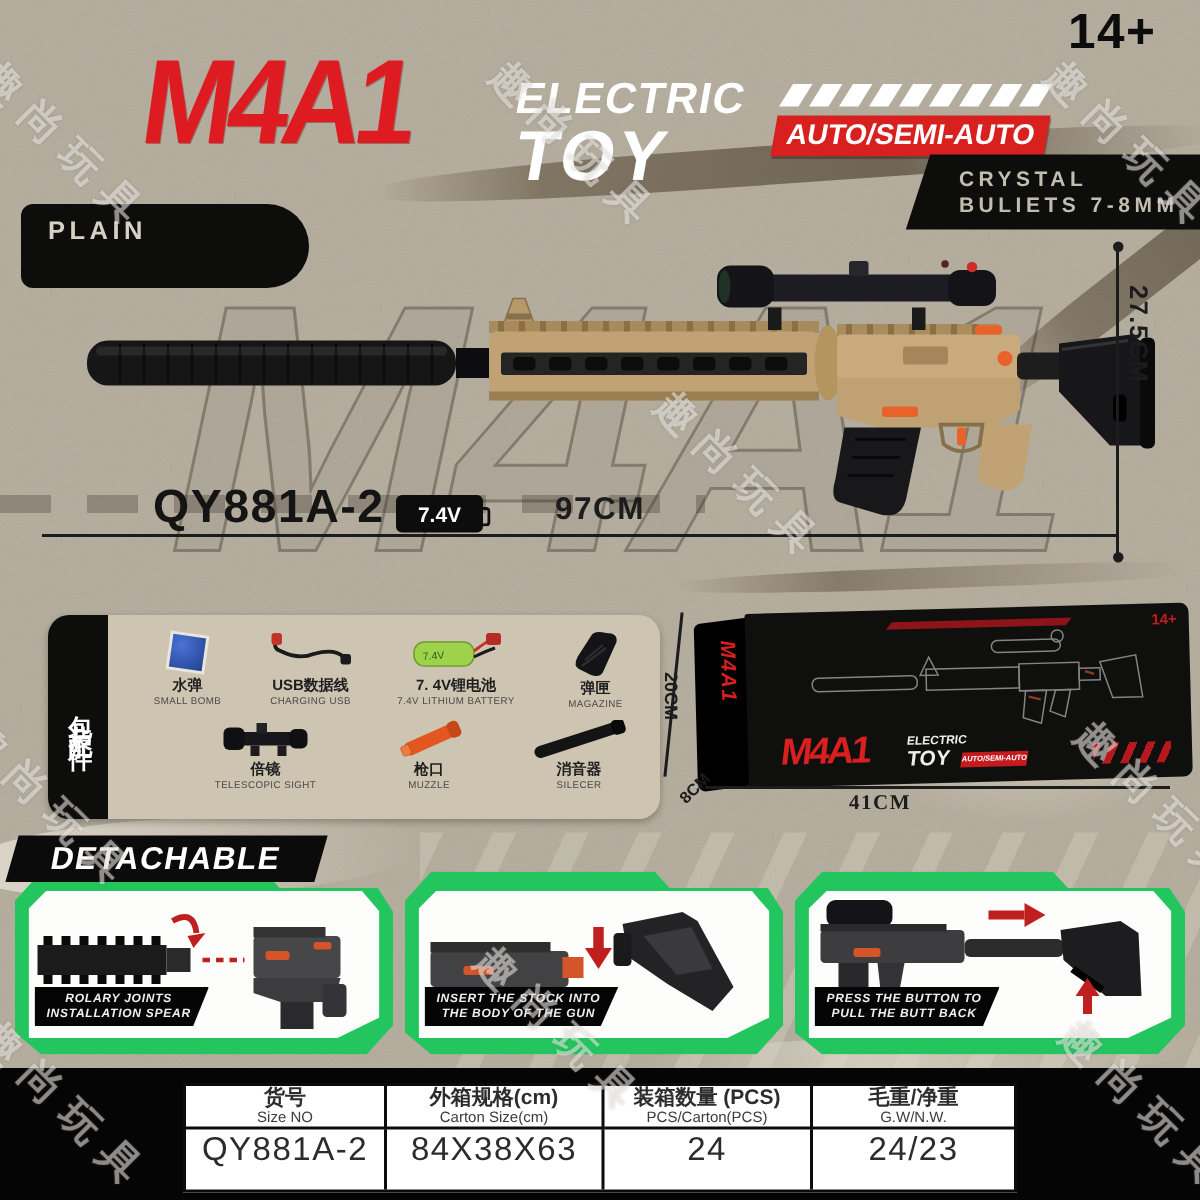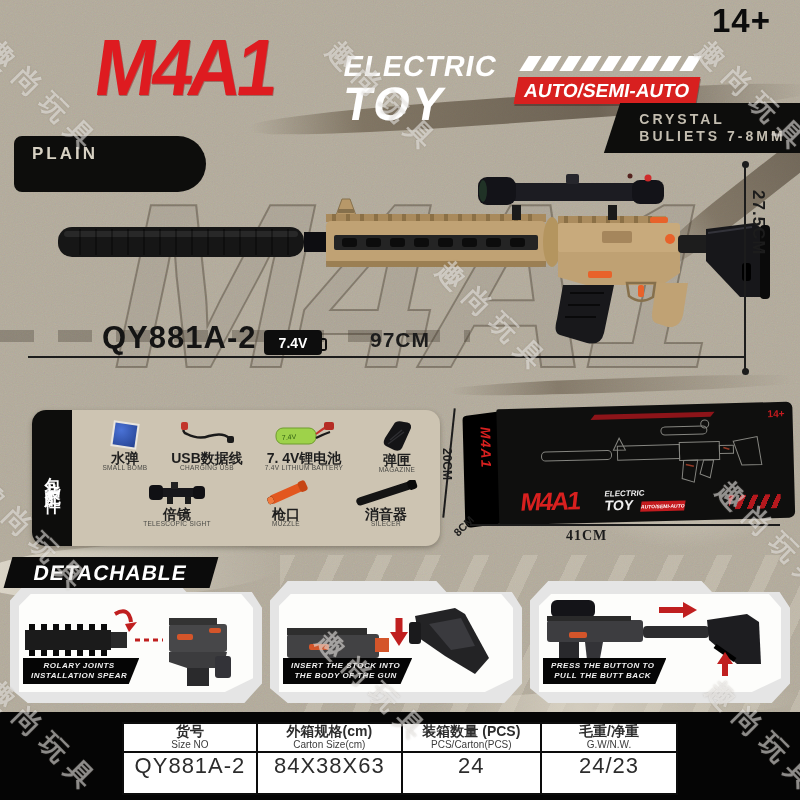--- a/index.html
+++ b/index.html
@@ -73,21 +73,21 @@
   .battery span{color:#fff;font-weight:bold;font-size:14px;}
 
   
   .acc{left:32px;top:410px;width:408px;height:136px;background:#cdc4b2;border-radius:14px;z-index:8;
        box-shadow:0 2px 5px rgba(50,42,30,.35);}
   .acc-bar{left:0;top:0;width:40px;height:136px;background:#0d0d0c;border-radius:14px 0 0 14px;
            display:flex;align-items:center;justify-content:center;}
   .acc-bar span{writing-mode:vertical-rl;text-orientation:upright;color:#fff;font-weight:bold;
                 font-size:16px;letter-spacing:7px;}
   .acc-item{position:absolute;text-align:center;}
-  .acc-cn{font-size:14px;font-weight:bold;color:#1e1e1e;line-height:12px;}
+  .acc-cn{font-size:10px;font-weight:bold;color:#1e1e1e;line-height:12px;}
   .acc-en{font-size:6.5px;color:#4a4a46;letter-spacing:.3px;line-height:8px;}
   .ico{position:relative;margin:0 auto 2px auto;}
 
   
   .boxwrap{left:452px;top:398px;width:348px;height:150px;z-index:8;transform:rotate(-1.5deg);}
   .box-end{position:absolute;left:12px;top:12px;width:40px;height:112px;background:#000;
            transform:skewY(-6deg);border-radius:4px 0 0 6px;}
   .box-face{position:absolute;left:46px;top:8px;width:296px;height:116px;background:#0f0f0e;
             border-radius:2px 6px 6px 2px;}
   .box-side-text{position:absolute;left:14px;top:38px;color:#d8201f;font-weight:bold;font-size:14px;
@@ -106,34 +106,34 @@
   .dim20{left:440px;top:448px;font-size:12px;font-weight:bold;color:#1c1c1c;writing-mode:vertical-rl;z-index:9;}
   .dim8{left:452px;top:520px;font-size:11px;font-weight:bold;color:#1c1c1c;transform:rotate(-45deg);z-index:9;}
   .dim41{left:566px;top:528px;font-size:14px;font-weight:bold;color:#1c1c1c;letter-spacing:1px;z-index:9;font-family:Liberation Serif, serif;}
   .dim41-line{left:470px;top:524px;width:310px;height:1.5px;background:#1c1c1c;z-index:9;}
   .dim20-line{left:448px;top:408px;width:1.5px;height:110px;background:#1c1c1c;transform:rotate(6deg);z-index:9;}
 
   
   .det-banner{left:8px;top:557px;width:206px;height:31px;background:#0b0b0b;z-index:10;
               transform:skewX(-16deg);display:flex;align-items:center;justify-content:center;}
   .det-banner span{color:#fff;font-weight:bold;font-size:21px;letter-spacing:1px;transform:skewX(6deg);}
-  .panel{position:absolute;top:581px;width:252px;height:122px;background:#e5e5e5;z-index:9;
+  .panel{position:absolute;top:581px;width:252px;height:122px;background:#22c55e;z-index:9;
          clip-path:polygon(0 16%,7% 0,66% 0,70% 9%,96% 9%,100% 22%,100% 84%,93% 100%,7% 100%,0 88%);padding-left:36px;}
   .panel .inner{position:absolute;left:9px;top:13px;right:9px;bottom:11px;background:#fdfdfb;
                 clip-path:polygon(0 12%,5% 0,95% 0,100% 14%,100% 86%,88% 100%,0 100%);}
   .cap{position:absolute;left:4px;bottom:8px;background:#050505;color:#efefef;z-index:3;
        padding:3px 12px 3px 8px;clip-path:polygon(0 0,100% 0,91% 100%,0 100%);}
   .cap div{font-size:8px;font-weight:bold;font-style:italic;letter-spacing:.5px;line-height:10px;text-align:center;}
 
   
   .band{left:0;top:712px;width:800px;height:88px;background:#050505;z-index:15;}
   .spec{left:122px;top:722px;width:556px;z-index:16;background:#fff;border:2px solid #0c0c0c;
         display:grid;grid-template-columns:1fr 1.08fr 1.04fr 1fr;}
   .spec .cell{border-right:2px solid #0c0c0c;border-bottom:2px solid #0c0c0c;
-              display:flex;flex-direction:column;align-items:center;justify-content:flex-start;}
+              display:flex;flex-direction:column;align-items:center;justify-content:space-between;}
   .spec .cell:nth-child(4n){border-right:none;}
   .spec .cell.val{border-bottom:none;height:40px;}
   .spec .hd{height:29px;}
   .hd .cn{font-size:14px;font-weight:bold;color:#2d2d2d;line-height:15px;}
   .hd .en{font-size:10px;color:#3c3c3c;line-height:11px;}
   .val span{font-size:22px;color:#2c2c2c;letter-spacing:1px;}
 </style>
 </head>
 <body>
 

